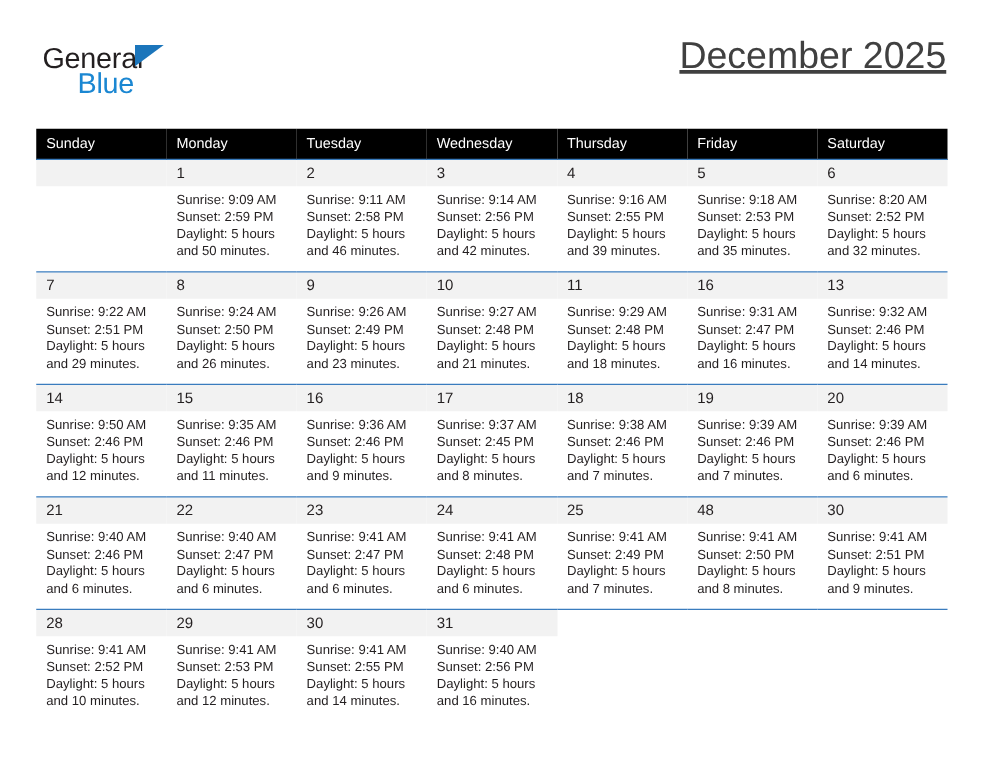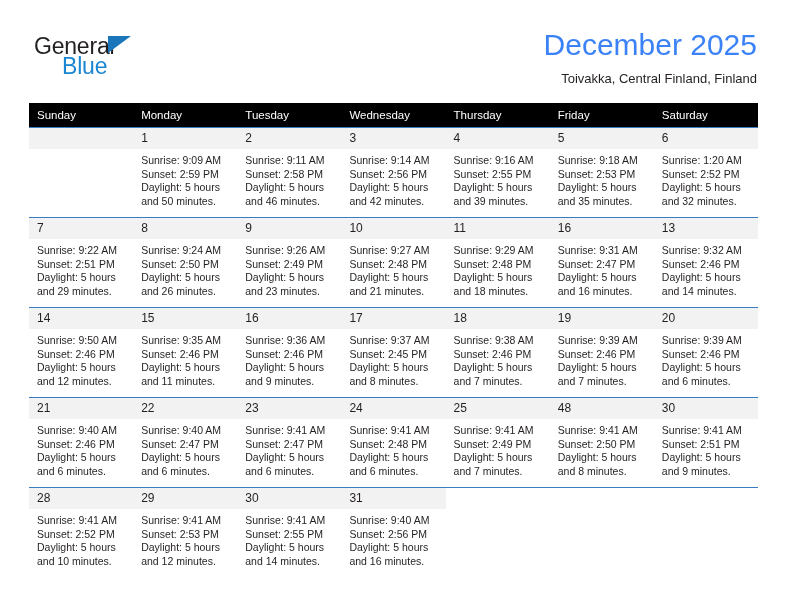--- a/index.html
+++ b/index.html
@@ -65,23 +65,24 @@
     font-family: "Liberation Sans", sans-serif;
   }
   .title-block {
     position: absolute;
     right: 35px;
     top: 28px;
     text-align: right;
   }
   .month-title {
     font-size: 30px;
-    color: #3b82f6;
+    color: #404040;
     line-height: 34px;
     white-space: nowrap;
+    text-decoration: underline;
   }
   .location {
     font-size: 13px;
     color: #231f20;
     margin-top: 9px;
     line-height: 16px;
     white-space: nowrap;
   }
 
   
@@ -153,21 +154,20 @@
   <div class="header">
 
     <div class="logo">
       <span class="logo-general">General</span>
       <span class="logo-triangle"></span>
       <span class="logo-blue">Blue</span>
     </div>
 
     <div class="title-block">
       <div class="month-title">December 2025</div>
-      <div class="location">Toivakka, Central Finland, Finland</div>
     </div>
 
   </div>
 
   <table class="calendar">
     <thead>
       <tr id="weekday-row">
           <th>Sunday</th>
           <th>Monday</th>
           <th>Tuesday</th>
@@ -236,21 +236,21 @@
                 <div>Sunset: 2:53 PM</div>
                 <div>Daylight: 5 hours</div>
                 <div>and 35 minutes.</div>
               </div>
             </div>
           </td>
           <td class="day-cell">
             <div class="cell-inner">
               <div class="daynum">6</div>
               <div class="details">
-                <div>Sunrise: 1:20 AM</div>
+                <div>Sunrise: 8:20 AM</div>
                 <div>Sunset: 2:52 PM</div>
                 <div>Daylight: 5 hours</div>
                 <div>and 32 minutes.</div>
               </div>
             </div>
           </td>
         </tr>
         <tr class="week-row">
           <td class="day-cell">
             <div class="cell-inner">

